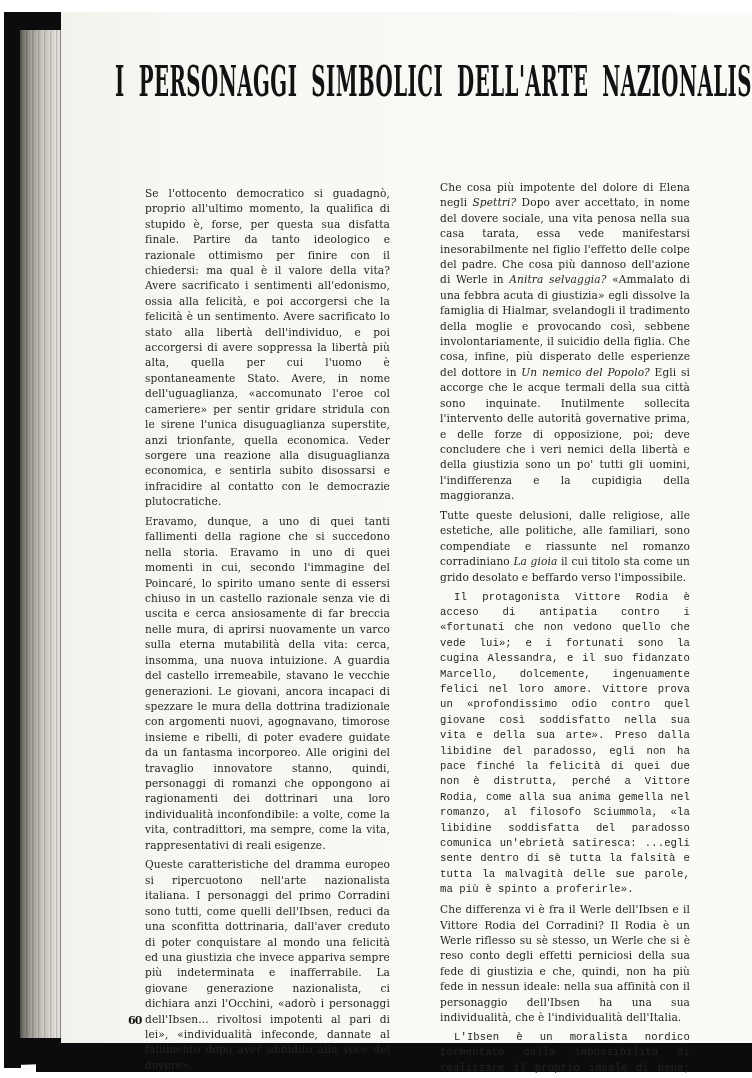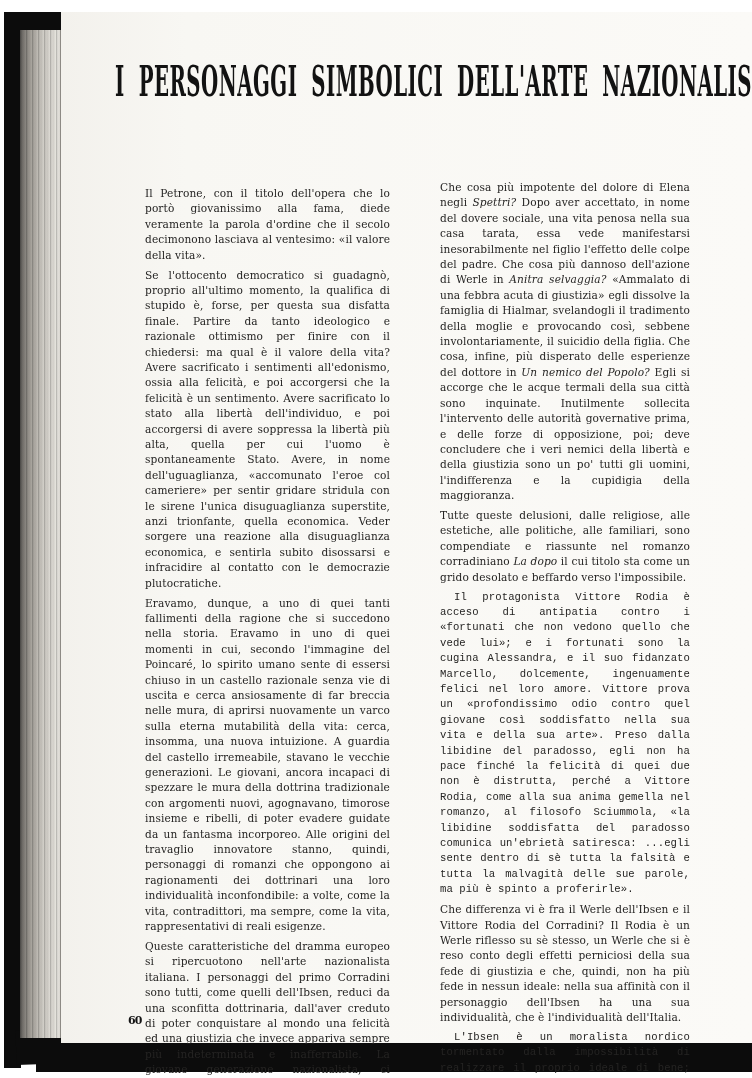--- a/index.html
+++ b/index.html
@@ -108,29 +108,28 @@
   <div class="black-left"></div>
   <div class="black-top"></div>
   <div class="black-bottom-left"></div>
   <div class="black-bottom"></div>
   <div class="page-edge"></div>
 
   <div class="page">
     <h1 class="title">I PERSONAGGI SIMBOLICI DELL'ARTE NAZIONALISTA</h1>
 
     <div class="col col-left">
-      <p>Il Petrone, con il titolo dell'opera che lo portò giovanissimo alla fama, diede veramente la parola d'ordine che il secolo decimonono lasciava al ventesimo: «il valore della vita».</p>
       <p>Se l'ottocento democratico si guadagnò, proprio all'ultimo momento, la qualifica di stupido è, forse, per questa sua disfatta finale. Partire da tanto ideologico e razionale ottimismo per finire con il chiedersi: ma qual è il valore della vita? Avere sacrificato i sentimenti all'edonismo, ossia alla felicità, e poi accorgersi che la felicità è un sentimento. Avere sacrificato lo stato alla libertà dell'individuo, e poi accorgersi di avere soppressa la libertà più alta, quella per cui l'uomo è spontaneamente Stato. Avere, in nome dell'uguaglianza, «accomunato l'eroe col cameriere» per sentir gridare stridula con le sirene l'unica disuguaglianza superstite, anzi trionfante, quella economica. Veder sorgere una reazione alla disuguaglianza economica, e sentirla subito disossarsi e infracidire al contatto con le democrazie plutocratiche.</p>
       <p>Eravamo, dunque, a uno di quei tanti fallimenti della ragione che si succedono nella storia. Eravamo in uno di quei momenti in cui, secondo l'immagine del Poincaré, lo spirito umano sente di essersi chiuso in un castello razionale senza vie di uscita e cerca ansiosamente di far breccia nelle mura, di aprirsi nuovamente un varco sulla eterna mutabilità della vita: cerca, insomma, una nuova intuizione. A guardia del castello irremeabile, stavano le vecchie generazioni. Le giovani, ancora incapaci di spezzare le mura della dottrina tradizionale con argomenti nuovi, agognavano, timorose insieme e ribelli, di poter evadere guidate da un fantasma incorporeo. Alle origini del travaglio innovatore stanno, quindi, personaggi di romanzi che oppongono ai ragionamenti dei dottrinari una loro individualità inconfondibile: a volte, come la vita, contradittori, ma sempre, come la vita, rappresentativi di reali esigenze.</p>
       <p>Queste caratteristiche del dramma europeo si ripercuotono nell'arte nazionalista italiana. I personaggi del primo Corradini sono tutti, come quelli dell'Ibsen, reduci da una sconfitta dottrinaria, dall'aver creduto di poter conquistare al mondo una felicità ed una giustizia che invece appariva sempre più indeterminata e inafferrabile. La giovane generazione nazionalista, ci dichiara anzi l'Occhini, «adorò i personaggi dell'Ibsen... rivoltosi impotenti al pari di lei», «individualità infeconde, dannate al fallimento dopo aver ubbidito alla voce del dovere».</p>
     </div>
 
     <div class="col col-right">
       <p>Che cosa più impotente del dolore di Elena negli <i>Spettri?</i> Dopo aver accettato, in nome del dovere sociale, una vita penosa nella sua casa tarata, essa vede manifestarsi inesorabilmente nel figlio l'effetto delle colpe del padre. Che cosa più dannoso dell'azione di Werle in <i>Anitra selvaggia?</i> «Ammalato di una febbra acuta di giustizia» egli dissolve la famiglia di Hialmar, svelandogli il tradimento della moglie e provocando così, sebbene involontariamente, il suicidio della figlia. Che cosa, infine, più disperato delle esperienze del dottore in <i>Un nemico del Popolo?</i> Egli si accorge che le acque termali della sua città sono inquinate. Inutilmente sollecita l'intervento delle autorità governative prima, e delle forze di opposizione, poi; deve concludere che i veri nemici della libertà e della giustizia sono un po' tutti gli uomini, l'indifferenza e la cupidigia della maggioranza.</p>
-      <p>Tutte queste delusioni, dalle religiose, alle estetiche, alle politiche, alle familiari, sono compendiate e riassunte nel romanzo corradiniano <i>La dopo</i> il cui titolo sta come un grido desolato e beffardo verso l'impossibile.</p>
+      <p>Tutte queste delusioni, dalle religiose, alle estetiche, alle politiche, alle familiari, sono compendiate e riassunte nel romanzo corradiniano <i>La gioia</i> il cui titolo sta come un grido desolato e beffardo verso l'impossibile.</p>
       <p class="indent">Il protagonista Vittore Rodia è acceso di antipatia contro i «fortunati che non vedono quello che vede lui»; e i fortunati sono la cugina Alessandra, e il suo fidanzato Marcello, dolcemente, ingenuamente felici nel loro amore. Vittore prova un «profondissimo odio contro quel giovane così soddisfatto nella sua vita e della sua arte». Preso dalla libidine del paradosso, egli non ha pace finché la felicità di quei due non è distrutta, perché a Vittore Rodia, come alla sua anima gemella nel romanzo, al filosofo Sciummola, «la libidine soddisfatta del paradosso comunica un'ebrietà satiresca: ...egli sente dentro di sè tutta la falsità e tutta la malvagità delle sue parole, ma più è spinto a proferirle».</p>
       <p>Che differenza vi è fra il Werle dell'Ibsen e il Vittore Rodia del Corradini? Il Rodia è un Werle riflesso su sè stesso, un Werle che si è reso conto degli effetti perniciosi della sua fede di giustizia e che, quindi, non ha più fede in nessun ideale: nella sua affinità con il personaggio dell'Ibsen ha una sua individualità, che è l'individualità dell'Italia.</p>
       <p class="indent">L'Ibsen è un moralista nordico tormentato dalla impossibilità di realizzare il proprio ideale di bene; il Corradini è un latino che non può accettare come vero ideale ciò che non è suscettibile di diventare reale: per questo lo scetticismo del Rodia ha anch'esso una sua grandezza, capace di stare a lato di quella del giusto soccombente.</p>
     </div>
 
     <div class="page-number">60</div>
   </div>
 </div>
 
 </body></html>

